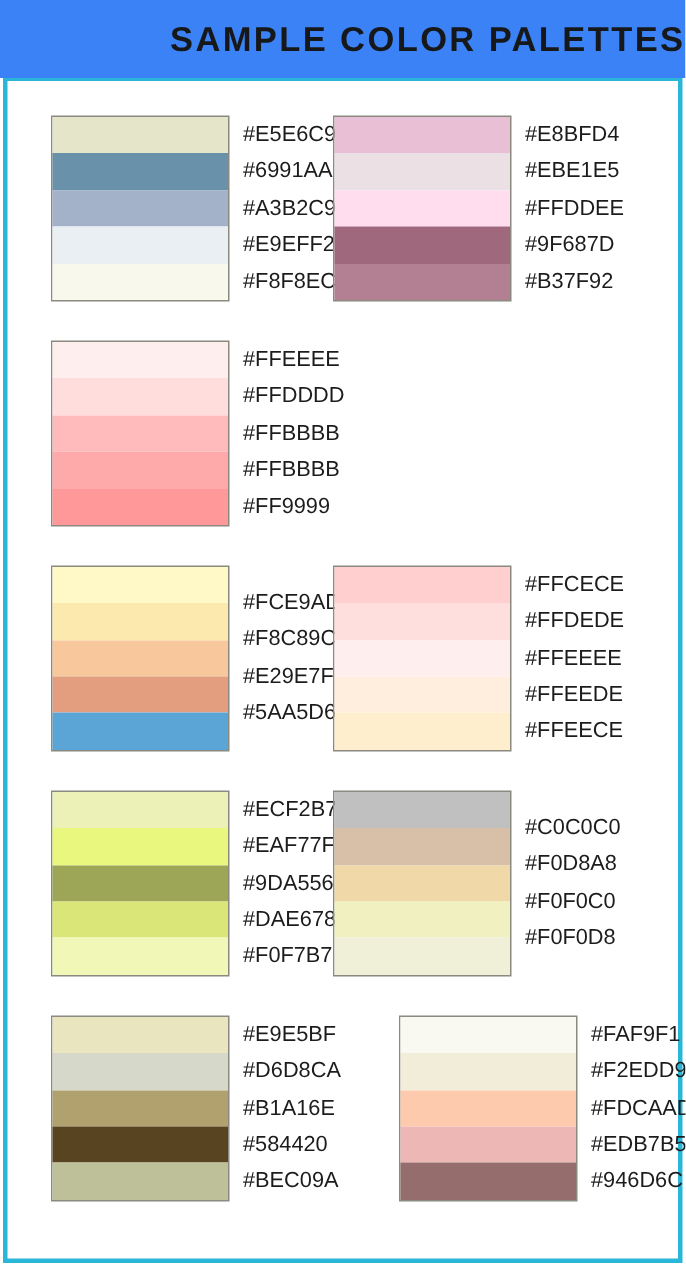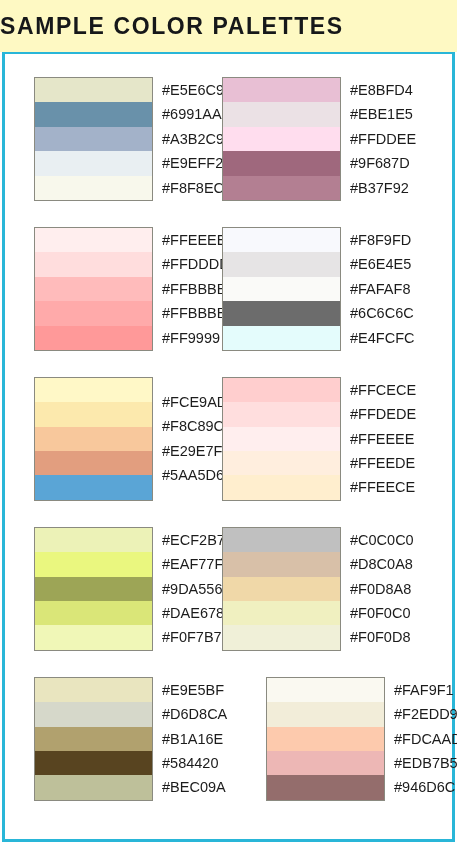--- a/index.html
+++ b/index.html
@@ -21,24 +21,24 @@
     box-sizing: border-box;
     background: #ffffff;
   }
   
   .header {
     position: absolute;
     left: 0;
     top: 0;
     width: 457px;
     height: 52px;
-    background: #fef9c3;
+    background: #3b82f6;
     display: flex;
     align-items: center;
-    justify-content: flex-start;
+    justify-content: flex-end;
   }
   .header-title {
     font-family: "Liberation Sans", sans-serif;
     font-size: 23px;
     font-weight: bold;
     letter-spacing: 1.6px;
     color: #16181a;
     white-space: nowrap;
   }
   
@@ -159,36 +159,20 @@
               <div class="swatch" style="background-color: rgb(255, 153, 153);"></div>
             </div>
             <div class="label-stack">
               <div class="hex-label">#FFEEEE</div>
               <div class="hex-label">#FFDDDD</div>
               <div class="hex-label">#FFBBBB</div>
               <div class="hex-label">#FFBBBB</div>
               <div class="hex-label">#FF9999</div>
             </div>
           </div>
-          <div class="palette">
-            <div class="swatch-stack" style="border-color: rgb(138, 138, 128);">
-              <div class="swatch" style="background-color: rgb(248, 249, 253);"></div>
-              <div class="swatch" style="background-color: rgb(230, 228, 229);"></div>
-              <div class="swatch" style="background-color: rgb(250, 250, 248);"></div>
-              <div class="swatch" style="background-color: rgb(108, 108, 108);"></div>
-              <div class="swatch" style="background-color: rgb(228, 252, 252);"></div>
-            </div>
-            <div class="label-stack">
-              <div class="hex-label">#F8F9FD</div>
-              <div class="hex-label">#E6E4E5</div>
-              <div class="hex-label">#FAFAF8</div>
-              <div class="hex-label">#6C6C6C</div>
-              <div class="hex-label">#E4FCFC</div>
-            </div>
-          </div>
         </div>
         <div class="palette-row">
           <div class="palette">
             <div class="swatch-stack" style="border-color: rgb(138, 138, 128);">
               <div class="swatch" style="background-color: rgb(255, 248, 199);"></div>
               <div class="swatch" style="background-color: rgb(252, 233, 173);"></div>
               <div class="swatch" style="background-color: rgb(248, 200, 156);"></div>
               <div class="swatch" style="background-color: rgb(226, 158, 127);"></div>
               <div class="swatch" style="background-color: rgb(90, 165, 214);"></div>
             </div>
@@ -236,21 +220,20 @@
           <div class="palette">
             <div class="swatch-stack" style="border-color: rgb(138, 138, 128);">
               <div class="swatch" style="background-color: rgb(192, 192, 192);"></div>
               <div class="swatch" style="background-color: rgb(216, 192, 168);"></div>
               <div class="swatch" style="background-color: rgb(240, 216, 168);"></div>
               <div class="swatch" style="background-color: rgb(240, 240, 192);"></div>
               <div class="swatch" style="background-color: rgb(240, 240, 216);"></div>
             </div>
             <div class="label-stack">
               <div class="hex-label">#C0C0C0</div>
-              <div class="hex-label">#D8C0A8</div>
               <div class="hex-label">#F0D8A8</div>
               <div class="hex-label">#F0F0C0</div>
               <div class="hex-label">#F0F0D8</div>
             </div>
           </div>
         </div>
         <div class="palette-row">
           <div class="palette">
             <div class="swatch-stack" style="border-color: rgb(138, 138, 128);">
               <div class="swatch" style="background-color: rgb(233, 229, 191);"></div>

